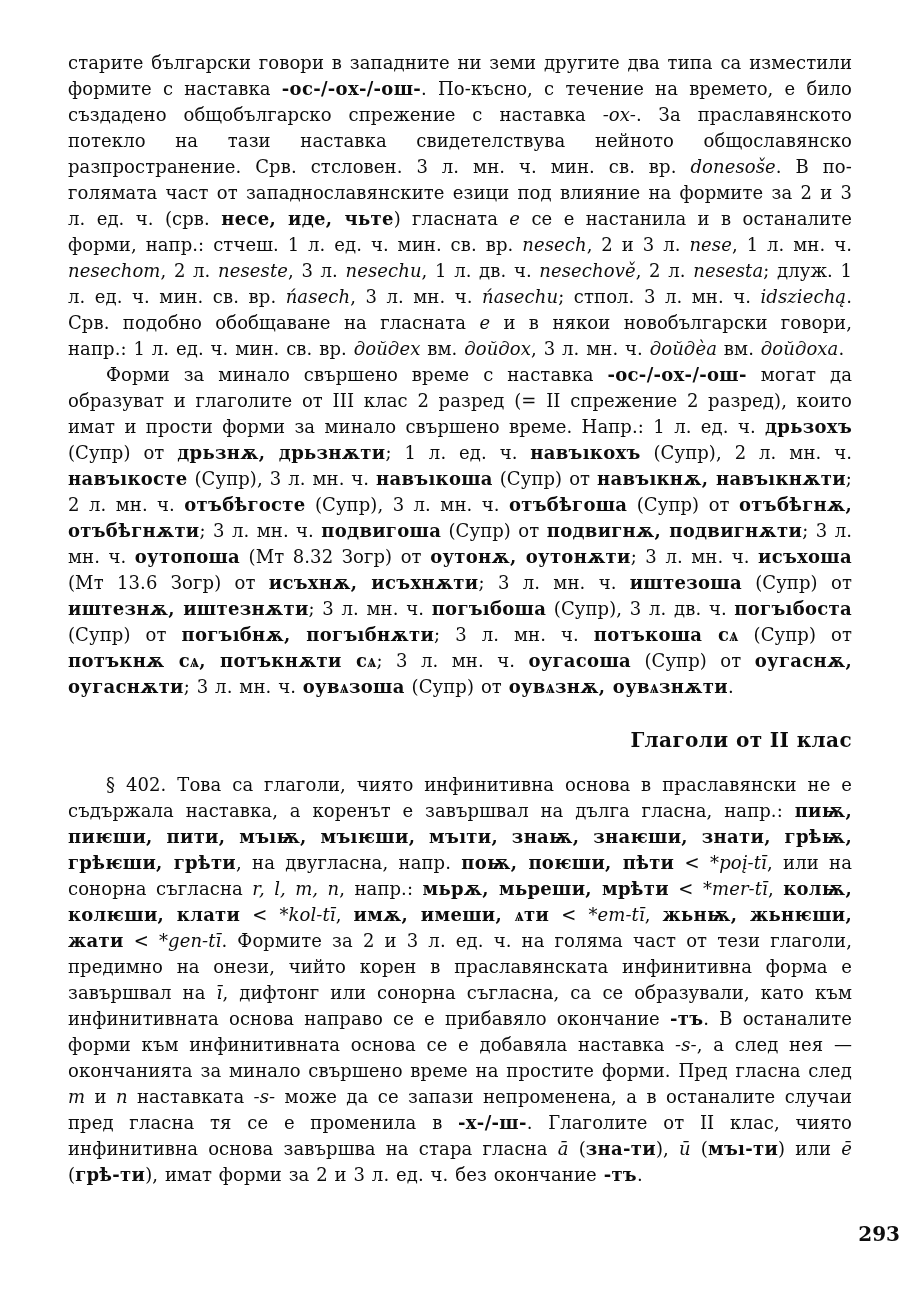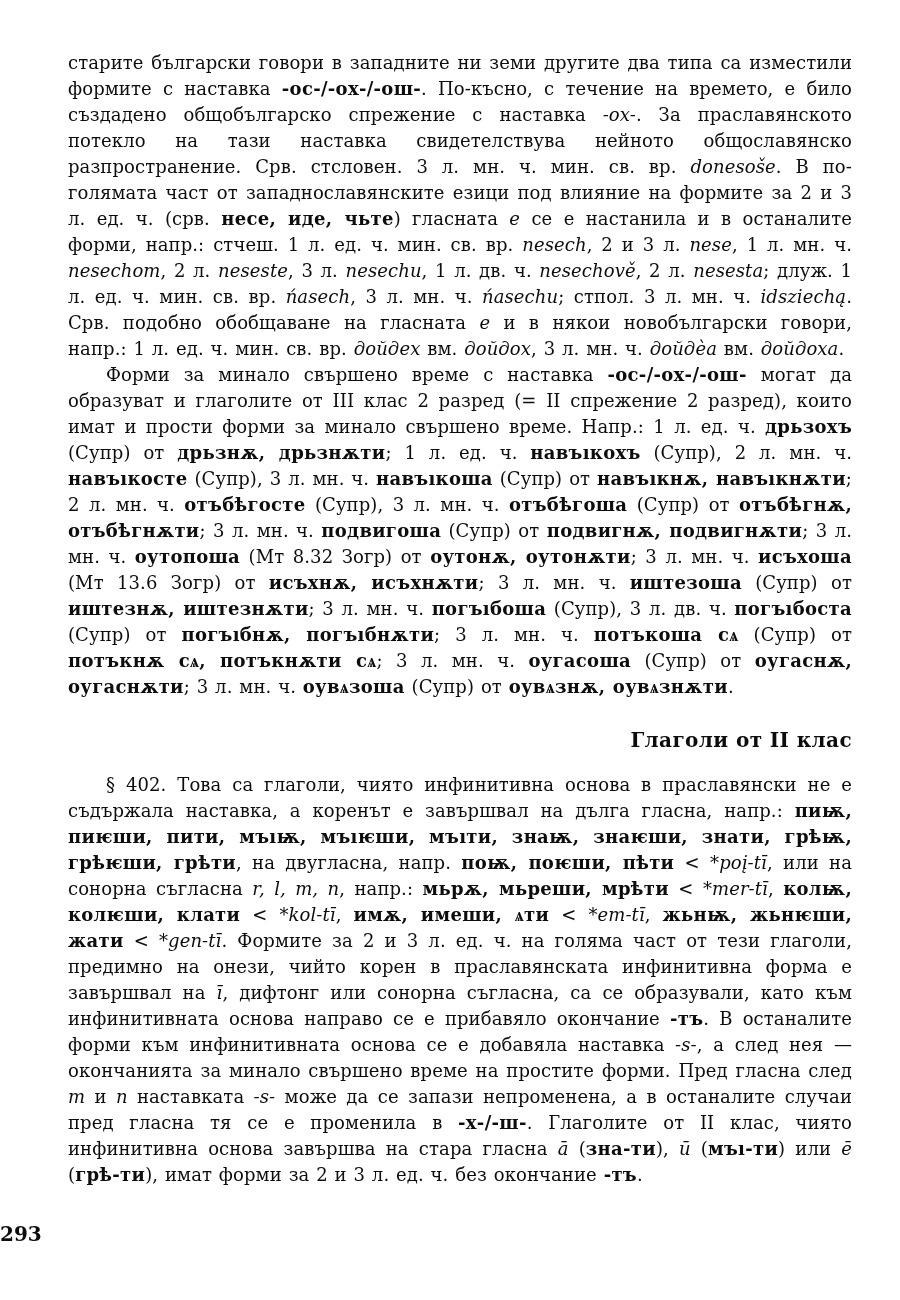--- a/index.html
+++ b/index.html
@@ -39,21 +39,21 @@
     font-size: 20px;
     font-weight: 700;
     margin: 28px 0 20px 0;
     letter-spacing: 0.4px;
   }
   .page-number {
     position: absolute;
     top: 1222px;
     left: 0;
     width: 100%;
-    text-align: left;
+    text-align: right;
     font-size: 20px;
     font-weight: 700;
   }
 </style>
 </head>
 <body>
 
 <div class="page">
   <div class="text-block">
       <p class="para"><span class="run-n">старите български говори в западните ни земи другите два типа са изместили формите с наставка </span><span class="run-o">-ос-/-ох-/-ош-</span><span class="run-n">. По-късно, с течение на времето, е било създадено общобългарско спрежение с наставка </span><span class="run-i">-ox-</span><span class="run-n">. За праславянското потекло на тази наставка свидетелствува нейното общославянско разпространение. Срв. стсловен. 3 л. мн. ч. мин. св. вр. </span><span class="run-i">donesoše</span><span class="run-n">. В по-голямата част от западнославянските езици под влияние на формите за 2 и 3 л. ед. ч. (срв. </span><span class="run-o">несе, иде, чьте</span><span class="run-n">) гласната </span><span class="run-i">е</span><span class="run-n"> се е настанила и в останалите форми, напр.: стчеш. 1 л. ед. ч. мин. св. вр. </span><span class="run-i">nesech</span><span class="run-n">, 2 и 3 л. </span><span class="run-i">nese</span><span class="run-n">, 1 л. мн. ч. </span><span class="run-i">nesechom</span><span class="run-n">, 2 л. </span><span class="run-i">neseste</span><span class="run-n">, 3 л. </span><span class="run-i">nesechu</span><span class="run-n">, 1 л. дв. ч. </span><span class="run-i">nesechově</span><span class="run-n">, 2 л. </span><span class="run-i">nesesta</span><span class="run-n">; длуж. 1 л. ед. ч. мин. св. вр. </span><span class="run-i">ńasech</span><span class="run-n">, 3 л. мн. ч. </span><span class="run-i">ńasechu</span><span class="run-n">; стпол. 3 л. мн. ч. </span><span class="run-i">idsziechą</span><span class="run-n">. Срв. подобно обобщаване на гласната </span><span class="run-i">е</span><span class="run-n"> и в някои новобългарски говори, напр.: 1 л. ед. ч. мин. св. вр. </span><span class="run-i">дойдех</span><span class="run-n"> вм. </span><span class="run-i">дойдох</span><span class="run-n">, 3 л. мн. ч. </span><span class="run-i">дойдѐа</span><span class="run-n"> вм. </span><span class="run-i">дойдоха</span><span class="run-n">.</span></p>

